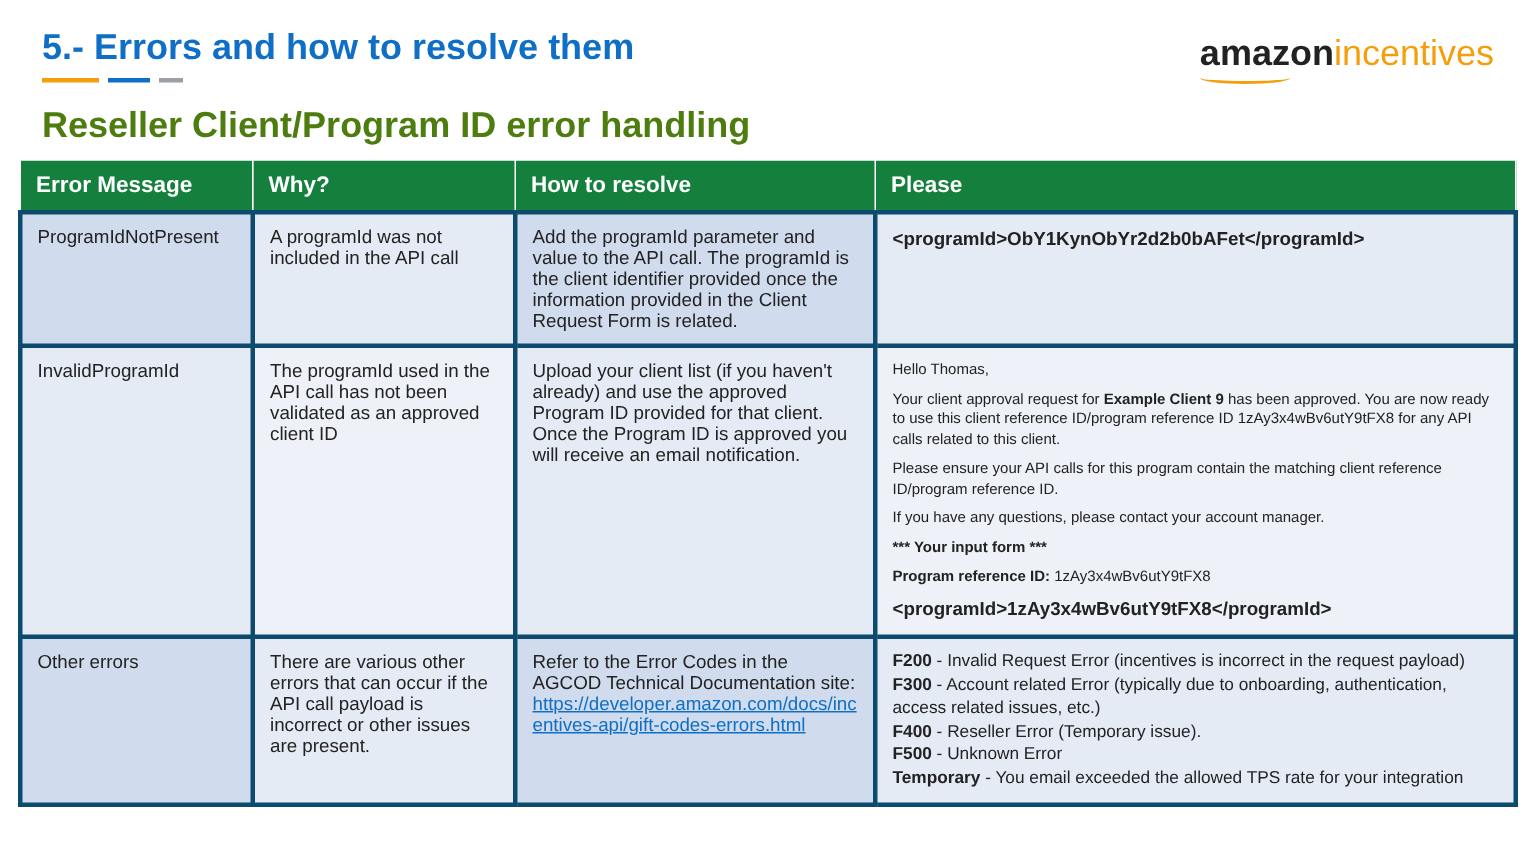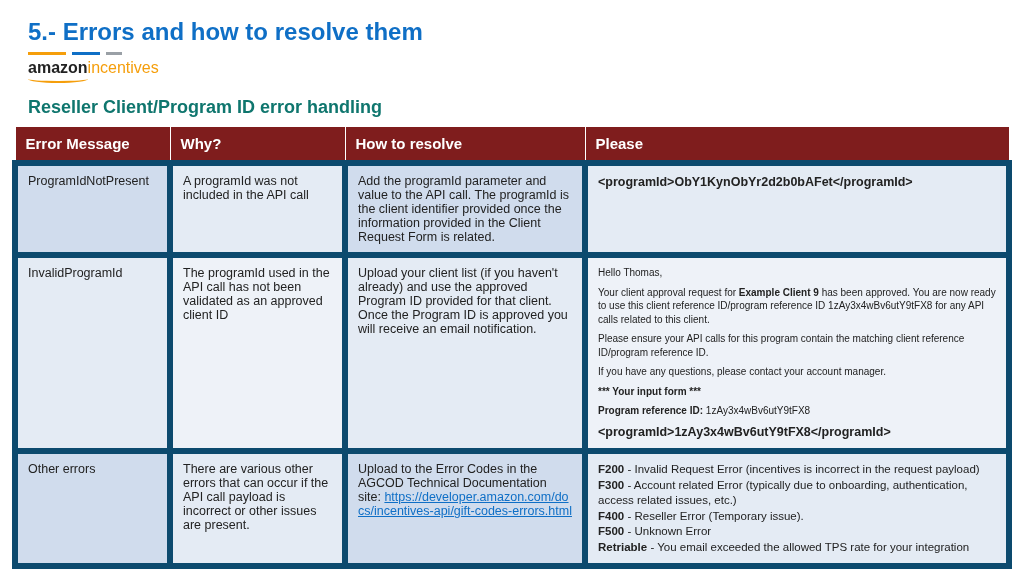--- a/index.html
+++ b/index.html
@@ -9,81 +9,80 @@
     font-family: "Segoe UI", Arial, sans-serif;
     background: #fff;
     position: relative;
     overflow: hidden;
   }
   .header {
     display: flex;
     justify-content: space-between;
     align-items: flex-start;
     padding: 18px 28px 0 28px;
-    flex-direction: column;
   }
   .title-block { }
   .main-title {
     color: #0f6fc6;
     font-size: 24px;
     font-weight: 700;
   }
   .underline {
     margin-top: 6px;
     display: flex;
     gap: 6px;
   }
   .underline span { height: 3px; display: block; }
   .u1 { width: 38px; background: #f59e0b; }
   .u2 { width: 28px; background: #0f6fc6; }
   .u3 { width: 16px; background: #9aa0a6; }
   .logo {
-    font-size: 16px;
+    font-size: 24px;
     font-weight: 700;
     color: #222;
     padding-top: 4px;
   }
   .logo .inc { color: #f59e0b; font-weight: 400; }
   .logo-arc {
     width: 60px; height: 8px;
     border-bottom: 2px solid #f59e0b;
     border-radius: 0 0 50% 50%;
     margin-top: -2px;
   }
   .subtitle {
-    color: #0f766e;
-    font-size: 18px;
+    color: #4d7c0f;
+    font-size: 24px;
     font-weight: 700;
     padding: 14px 28px 8px 28px;
   }
   .table-wrap { padding: 0 12px 0 12px; }
   table {
     width: 100%;
     border-collapse: collapse;
     table-layout: fixed;
   }
   col.c1 { width: 155px; }
   col.c2 { width: 175px; }
   col.c3 { width: 240px; }
   col.c4 { }
   th {
-    background: #7f1d1d;
+    background: #15803d;
     color: #fff;
     text-align: left;
     font-size: 15px;
     font-weight: 700;
     padding: 8px 10px;
     border: 1px solid #fff;
   }
   td {
     vertical-align: top;
     padding: 8px 10px;
     font-size: 12.5px;
     color: #222;
-    border: 6px solid #0c4a6e;
+    border: 3px solid #0c4a6e;
   }
   tr.r1 td:nth-child(odd) { background: #d0dced; }
   tr.r1 td:nth-child(even){ background: #e4ebf4; }
   tr.r2 td:nth-child(odd) { background: #e4ebf4; }
   tr.r2 td:nth-child(even){ background: #eef2f8; }
   tr.r3 td:nth-child(odd) { background: #d0dced; }
   tr.r3 td:nth-child(even){ background: #e4ebf4; }
   .link { color: #0f6fc6; text-decoration: underline; word-break: break-all; }
   .example-cell { font-size: 11.5px; line-height: 1.35; }
   .mono { font-weight: 700; font-size: 12.5px; }
@@ -158,25 +157,25 @@
           <div><span class="bold">Program reference ID: </span><span>1zAy3x4wBv6utY9tFX8</span></div>
         </div>
         <div class="sp"></div>
         <span class="mono">&lt;programId&gt;1zAy3x4wBv6utY9tFX8&lt;/programId&gt;</span>
       </td>
     </tr>
     <tr class="r3">
       <td>Other errors</td>
       <td>There are various other errors that can occur if the API call payload is incorrect or other issues are present.</td>
       <td>
-        <span>Upload to the Error Codes in the AGCOD Technical Documentation site: </span><a class="link">https://developer.amazon.com/docs/incentives-api/gift-codes-errors.html</a>
+        <span>Refer to the Error Codes in the AGCOD Technical Documentation site: </span><a class="link">https://developer.amazon.com/docs/incentives-api/gift-codes-errors.html</a>
       </td>
       <td class="example-cell codes">
         <div><b>F200</b><span> - Invalid Request Error (incentives is incorrect in the request payload)</span></div>
         <div><b>F300</b><span> - Account related Error (typically due to onboarding, authentication, access related issues, etc.)</span></div>
         <div><b>F400</b><span> - Reseller Error (Temporary issue).</span></div>
         <div><b>F500</b><span> - Unknown Error</span></div>
-        <div><b>Retriable</b><span> - You email exceeded the allowed TPS rate for your integration</span></div>
+        <div><b>Temporary</b><span> - You email exceeded the allowed TPS rate for your integration</span></div>
       </td>
     </tr>
   </tbody>
 </table>
 </div>
 
 </body></html>

